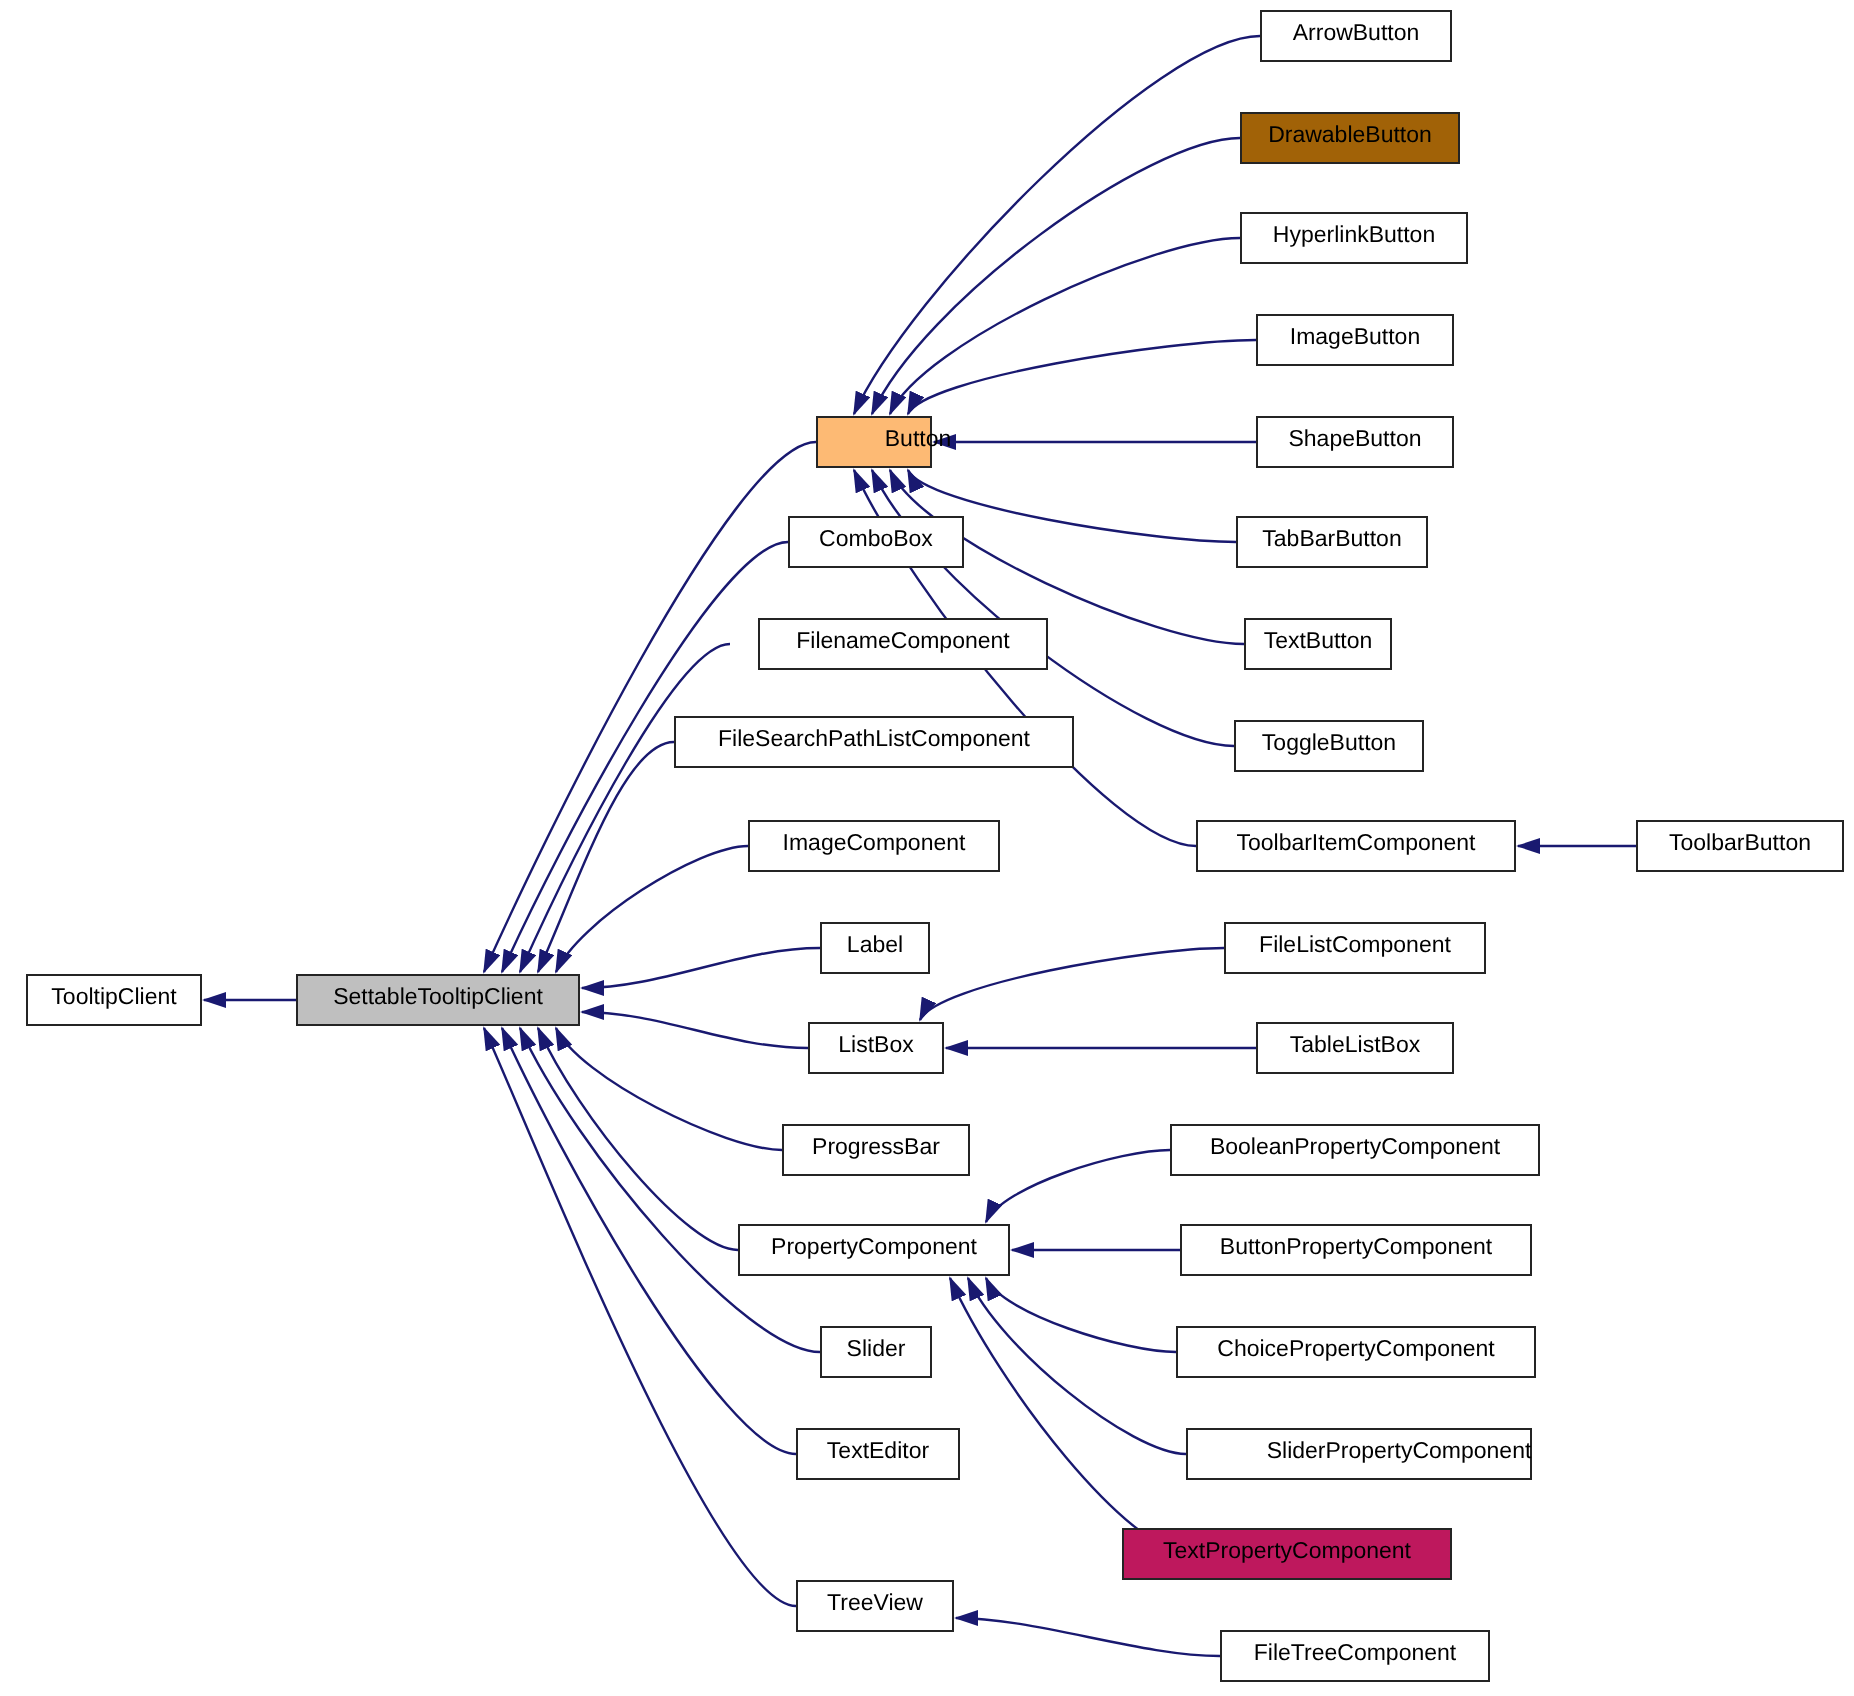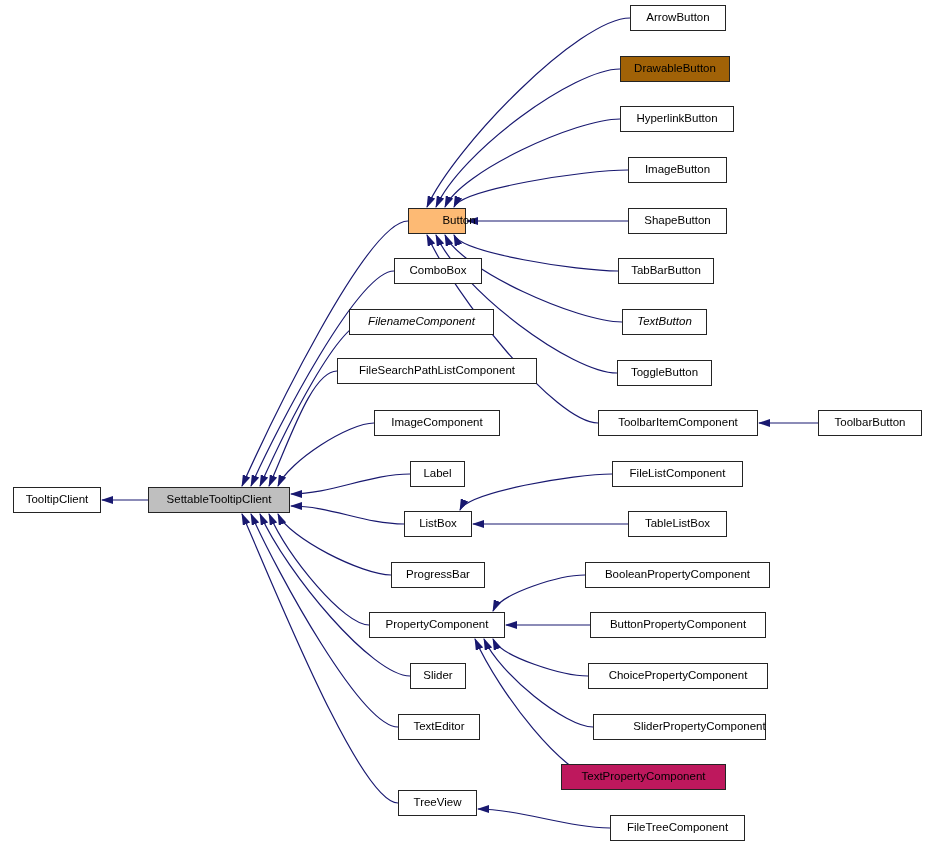--- a/index.html
+++ b/index.html
@@ -76,37 +76,37 @@
       <path d="M590,625 L506,625" fill="none" stroke="#191970" stroke-width="1.2" marker-end="url(#arrowhead)"></path>
       <path d="M588,676 C563,676 501.1,657 493,639" fill="none" stroke="#191970" stroke-width="1.2" marker-end="url(#arrowhead)"></path>
       <path d="M593,727 C565.75,727 499.84,674.2 484,639" fill="none" stroke="#191970" stroke-width="1.2" marker-end="url(#arrowhead)"></path>
       <path d="M595,777 C565,777 499.84000000000003,694.2 475,639" fill="none" stroke="#191970" stroke-width="1.2" marker-end="url(#arrowhead)"></path>
       <path d="M610,828 C570,828 518,809 478,809" fill="none" stroke="#191970" stroke-width="1.2" marker-end="url(#arrowhead)"></path>
     </svg>
 <div class="node" style="left: 13px; top: 487px; width: 88px; height: 26px; border-color: rgb(36, 36, 36); background: rgb(255, 255, 255); color: rgb(0, 0, 0);">TooltipClient</div>
     <div class="node highlight" style="left: 148px; top: 487px; width: 142px; height: 26px; border-color: rgb(36, 36, 36); background: rgb(191, 191, 191); color: rgb(0, 0, 0);">SettableTooltipClient</div>
     <div class="node" style="left: 408px; top: 208px; width: 58px; height: 26px; border-color: rgb(36, 36, 36); background: #fdba74; color: rgb(0, 0, 0); padding-left: 44px;">Button</div>
     <div class="node" style="left: 394px; top: 258px; width: 88px; height: 26px; border-color: rgb(36, 36, 36); background: rgb(255, 255, 255); color: rgb(0, 0, 0);">ComboBox</div>
-    <div class="node" style="left: 349px; top: 309px; width: 145px; height: 26px; border-color: rgb(36, 36, 36); background: rgb(255, 255, 255); color: rgb(0, 0, 0); font-style: italic;">FilenameComponent</div>
+    <div class="node" style="left: 379px; top: 309px; width: 145px; height: 26px; border-color: rgb(36, 36, 36); background: rgb(255, 255, 255); color: rgb(0, 0, 0);">FilenameComponent</div>
     <div class="node" style="left: 337px; top: 358px; width: 200px; height: 26px; border-color: rgb(36, 36, 36); background: rgb(255, 255, 255); color: rgb(0, 0, 0);">FileSearchPathListComponent</div>
     <div class="node" style="left: 374px; top: 410px; width: 126px; height: 26px; border-color: rgb(36, 36, 36); background: rgb(255, 255, 255); color: rgb(0, 0, 0);">ImageComponent</div>
     <div class="node" style="left: 410px; top: 461px; width: 55px; height: 26px; border-color: rgb(36, 36, 36); background: rgb(255, 255, 255); color: rgb(0, 0, 0);">Label</div>
     <div class="node" style="left: 404px; top: 511px; width: 68px; height: 26px; border-color: rgb(36, 36, 36); background: rgb(255, 255, 255); color: rgb(0, 0, 0);">ListBox</div>
     <div class="node" style="left: 391px; top: 562px; width: 94px; height: 26px; border-color: rgb(36, 36, 36); background: rgb(255, 255, 255); color: rgb(0, 0, 0);">ProgressBar</div>
     <div class="node" style="left: 369px; top: 612px; width: 136px; height: 26px; border-color: rgb(36, 36, 36); background: rgb(255, 255, 255); color: rgb(0, 0, 0);">PropertyComponent</div>
     <div class="node" style="left: 410px; top: 663px; width: 56px; height: 26px; border-color: rgb(36, 36, 36); background: rgb(255, 255, 255); color: rgb(0, 0, 0);">Slider</div>
     <div class="node" style="left: 398px; top: 714px; width: 82px; height: 26px; border-color: rgb(36, 36, 36); background: rgb(255, 255, 255); color: rgb(0, 0, 0);">TextEditor</div>
     <div class="node" style="left: 398px; top: 790px; width: 79px; height: 26px; border-color: rgb(36, 36, 36); background: rgb(255, 255, 255); color: rgb(0, 0, 0);">TreeView</div>
     <div class="node" style="left: 630px; top: 5px; width: 96px; height: 26px; border-color: rgb(36, 36, 36); background: rgb(255, 255, 255); color: rgb(0, 0, 0);">ArrowButton</div>
     <div class="node" style="left: 620px; top: 56px; width: 110px; height: 26px; border-color: rgb(36, 36, 36); background: #a16207; color: rgb(0, 0, 0);">DrawableButton</div>
     <div class="node" style="left: 620px; top: 106px; width: 114px; height: 26px; border-color: rgb(36, 36, 36); background: rgb(255, 255, 255); color: rgb(0, 0, 0);">HyperlinkButton</div>
     <div class="node" style="left: 628px; top: 157px; width: 99px; height: 26px; border-color: rgb(36, 36, 36); background: rgb(255, 255, 255); color: rgb(0, 0, 0);">ImageButton</div>
     <div class="node" style="left: 628px; top: 208px; width: 99px; height: 26px; border-color: rgb(36, 36, 36); background: rgb(255, 255, 255); color: rgb(0, 0, 0);">ShapeButton</div>
     <div class="node" style="left: 618px; top: 258px; width: 96px; height: 26px; border-color: rgb(36, 36, 36); background: rgb(255, 255, 255); color: rgb(0, 0, 0);">TabBarButton</div>
-    <div class="node" style="left: 622px; top: 309px; width: 85px; height: 26px; border-color: rgb(36, 36, 36); background: rgb(255, 255, 255); color: rgb(0, 0, 0); font-style: italic;">TextButton</div>
+    <div class="node" style="left: 622px; top: 309px; width: 74px; height: 26px; border-color: rgb(36, 36, 36); background: rgb(255, 255, 255); color: rgb(0, 0, 0);">TextButton</div>
     <div class="node" style="left: 617px; top: 360px; width: 95px; height: 26px; border-color: rgb(36, 36, 36); background: rgb(255, 255, 255); color: rgb(0, 0, 0);">ToggleButton</div>
     <div class="node" style="left: 598px; top: 410px; width: 160px; height: 26px; border-color: rgb(36, 36, 36); background: rgb(255, 255, 255); color: rgb(0, 0, 0);">ToolbarItemComponent</div>
     <div class="node" style="left: 818px; top: 410px; width: 104px; height: 26px; border-color: rgb(36, 36, 36); background: rgb(255, 255, 255); color: rgb(0, 0, 0);">ToolbarButton</div>
     <div class="node" style="left: 612px; top: 461px; width: 131px; height: 26px; border-color: rgb(36, 36, 36); background: rgb(255, 255, 255); color: rgb(0, 0, 0); text-align: right;">FileListComponent</div>
     <div class="node" style="left: 628px; top: 511px; width: 99px; height: 26px; border-color: rgb(36, 36, 36); background: rgb(255, 255, 255); color: rgb(0, 0, 0);">TableListBox</div>
     <div class="node" style="left: 585px; top: 562px; width: 185px; height: 26px; border-color: rgb(36, 36, 36); background: rgb(255, 255, 255); color: rgb(0, 0, 0);">BooleanPropertyComponent</div>
     <div class="node" style="left: 590px; top: 612px; width: 176px; height: 26px; border-color: rgb(36, 36, 36); background: rgb(255, 255, 255); color: rgb(0, 0, 0);">ButtonPropertyComponent</div>
     <div class="node" style="left: 588px; top: 663px; width: 180px; height: 26px; border-color: rgb(36, 36, 36); background: rgb(255, 255, 255); color: rgb(0, 0, 0);">ChoicePropertyComponent</div>
     <div class="node" style="left: 593px; top: 714px; width: 173px; height: 26px; border-color: rgb(36, 36, 36); background: rgb(255, 255, 255); color: rgb(0, 0, 0); padding-left: 40px;">SliderPropertyComponent</div>
     <div class="node" style="left: 561px; top: 764px; width: 165px; height: 26px; border-color: rgb(36, 36, 36); background: #be185d; color: rgb(0, 0, 0);">TextPropertyComponent</div>

